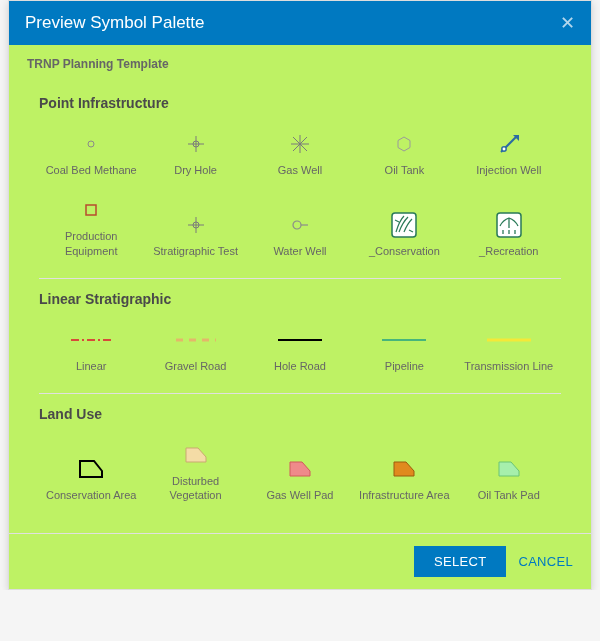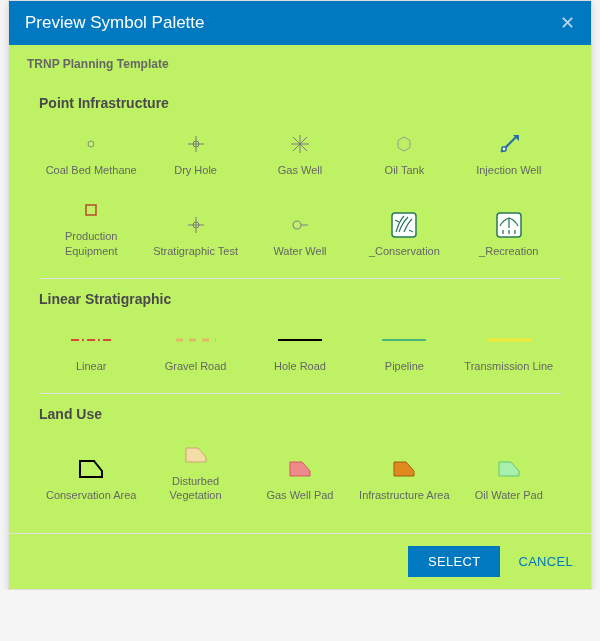--- a/index.html
+++ b/index.html
@@ -79,21 +79,21 @@
       font-size: 11px;
       color: #666;
       line-height: 1.3;
     }
     .footer {
       border-top: 1px solid #e0e0e0;
       padding: 12px 18px;
       display: flex;
       justify-content: flex-end;
       align-items: center;
-      gap: 18px;
+      gap: 12px;
     }
     .btn-primary {
       background: #0079c1;
       color: #fff;
       border: none;
       padding: 8px 20px;
       font-size: 13px;
       letter-spacing: 0.3px;
       cursor: pointer;
     }
@@ -335,21 +335,21 @@
           </div>
           <div class="cell-label">Infrastructure Area</div>
         </div>
 
         <div class="cell">
           <div class="icon-slot">
             <svg width="24" height="18">
                 <polygon points="2,2 14,2 22,11 22,16 2,16" fill="#a6efac" stroke="#6bc474" stroke-width="1"></polygon>
               </svg>
           </div>
-          <div class="cell-label">Oil Water Pad</div>
+          <div class="cell-label">Oil Tank Pad</div>
         </div>
 
       </div>
     </div>
 
   </div>
 
   <div class="footer">
     <button class="btn-primary">SELECT</button>
     <button class="btn-link">CANCEL</button>

